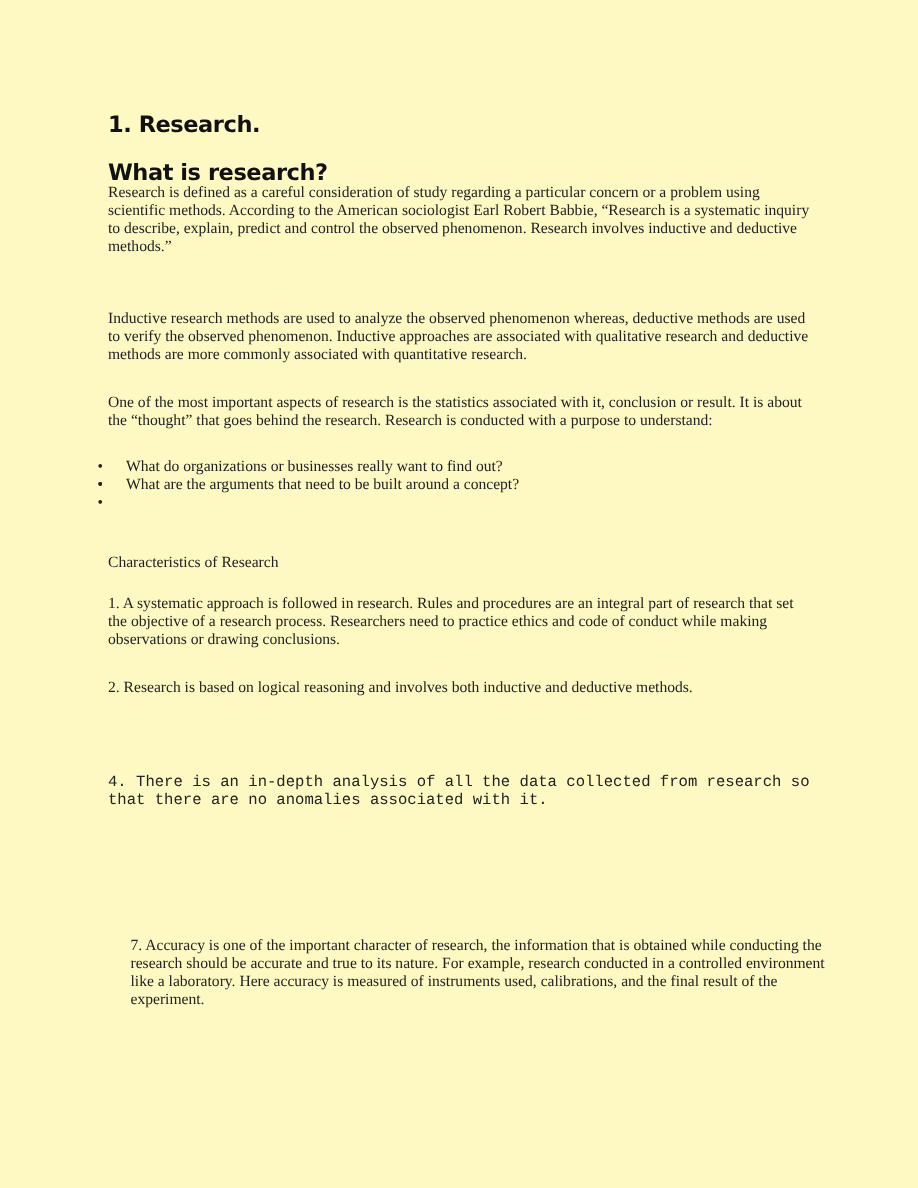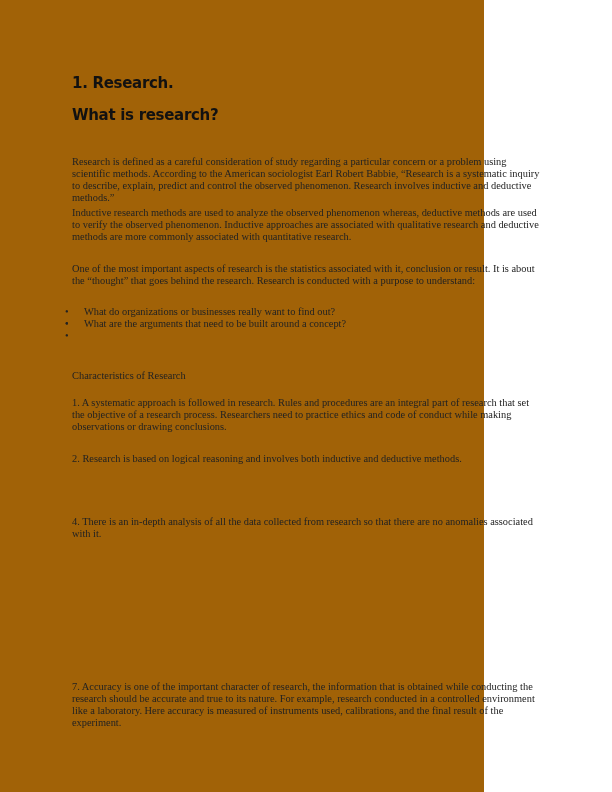--- a/index.html
+++ b/index.html
@@ -1,43 +1,43 @@
 <!DOCTYPE html>
 <html><head>
 <meta charset="utf-8">
 <style>
   html, body { margin: 0; padding: 0; background: #ffffff; }
   body { width: 612px; height: 792px; position: relative; overflow: hidden; color: #1a1a1a; }
-  .page { position: absolute; left: 0; top: 0; width: 484px; height: 792px; background: #a16207; }
+  .page { position: absolute; left: 0; top: 0; width: 612px; height: 792px; background: #fef9c3; }
   .h1 { position: absolute; left: 72px; font-family: "DejaVu Sans", sans-serif; font-weight: bold; font-size: 15px; letter-spacing: -0.3px; color: #111; white-space: nowrap; }
   .p { position: absolute; left: 72px; width: 470px; font-family: "Liberation Serif", serif; font-size: 10.4px; line-height: 12.1px; color: #222; }
   .bold { font-weight: normal; }
   .bullets { position: absolute; left: 60px; top: 306px; width: 480px; margin: 0; padding: 0; list-style: none; font-family: "Liberation Serif", serif; font-size: 10.4px; line-height: 12.1px; color: #222; }
   .bullets li { position: relative; padding-left: 24px; }
   .bullets li .dot { position: absolute; left: 5px; top: 0; }
 </style>
 </head>
 <body>
 
 <div class="page">
 
   <div class="h1" style="top:74px;">1. Research.</div>
   <div class="h1" style="top:106px;">What is research?</div>
 
-  <div class="p" style="top:156px;">Research is defined as a careful consideration of study regarding a particular concern or a problem using scientific methods. According to the American sociologist Earl Robert Babbie, “Research is a systematic inquiry to describe, explain, predict and control the observed phenomenon. Research involves inductive and deductive methods.”</div>
+  <div class="p" style="top:123px;">Research is defined as a careful consideration of study regarding a particular concern or a problem using scientific methods. According to the American sociologist Earl Robert Babbie, “Research is a systematic inquiry to describe, explain, predict and control the observed phenomenon. Research involves inductive and deductive methods.”</div>
   <div class="p" style="top:207px;">Inductive research methods are used to analyze the observed phenomenon whereas, deductive methods are used to verify the observed phenomenon. Inductive approaches are associated with qualitative research and deductive methods are more commonly associated with quantitative research.</div>
   <div class="p" style="top:263px;">One of the most important aspects of research is the statistics associated with it, conclusion or result. It is about the “thought” that goes behind the research. Research is conducted with a purpose to understand:</div>
 
   <ul class="bullets">
     <li><span class="dot">•</span><span>What do organizations or businesses really want to find out?</span></li>
     <li><span class="dot">•</span></li>
     <li><span class="dot">•</span><span>What are the arguments that need to be built around a concept?</span></li>
     <li><span class="dot">•</span></li>
   </ul>
 
   <div class="p bold" style="top:370px;">Characteristics of Research</div>
 
   <div class="p" style="top:397px;">1. A systematic approach is followed in research. Rules and procedures are an integral part of research that set the objective of a research process. Researchers need to practice ethics and code of conduct while making observations or drawing conclusions.</div>
   <div class="p" style="top:453px;">2. Research is based on logical reasoning and involves both inductive and deductive methods.</div>
-  <div class="p" style="top:516px;">4. There is an in-depth analysis of all the data collected from research so that there are no anomalies associated with it.</div>
-  <div class="p" style="top:681px;">7. Accuracy is one of the important character of research, the information that is obtained while conducting the research should be accurate and true to its nature. For example, research conducted in a controlled environment like a laboratory. Here accuracy is measured of instruments used, calibrations, and the final result of the experiment.</div>
+  <div class="p" style="top:516px;font-family:Liberation Mono, monospace;">4. There is an in-depth analysis of all the data collected from research so that there are no anomalies associated with it.</div>
+  <div class="p" style="top:625px;margin-left:15px;">7. Accuracy is one of the important character of research, the information that is obtained while conducting the research should be accurate and true to its nature. For example, research conducted in a controlled environment like a laboratory. Here accuracy is measured of instruments used, calibrations, and the final result of the experiment.</div>
 
 </div>
 
 </body></html>

